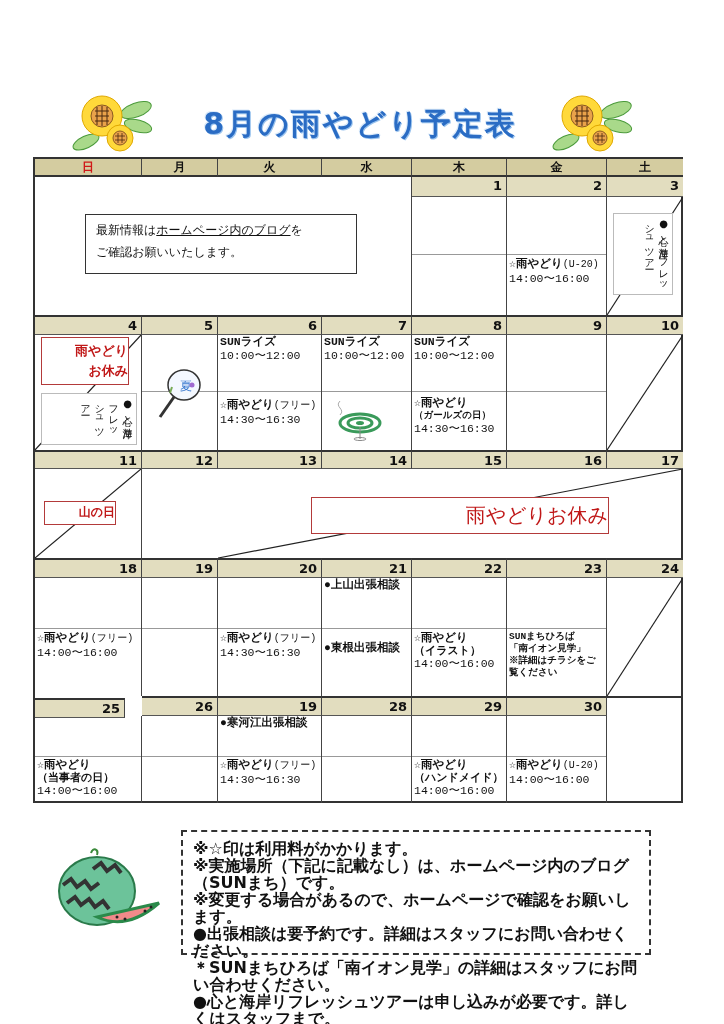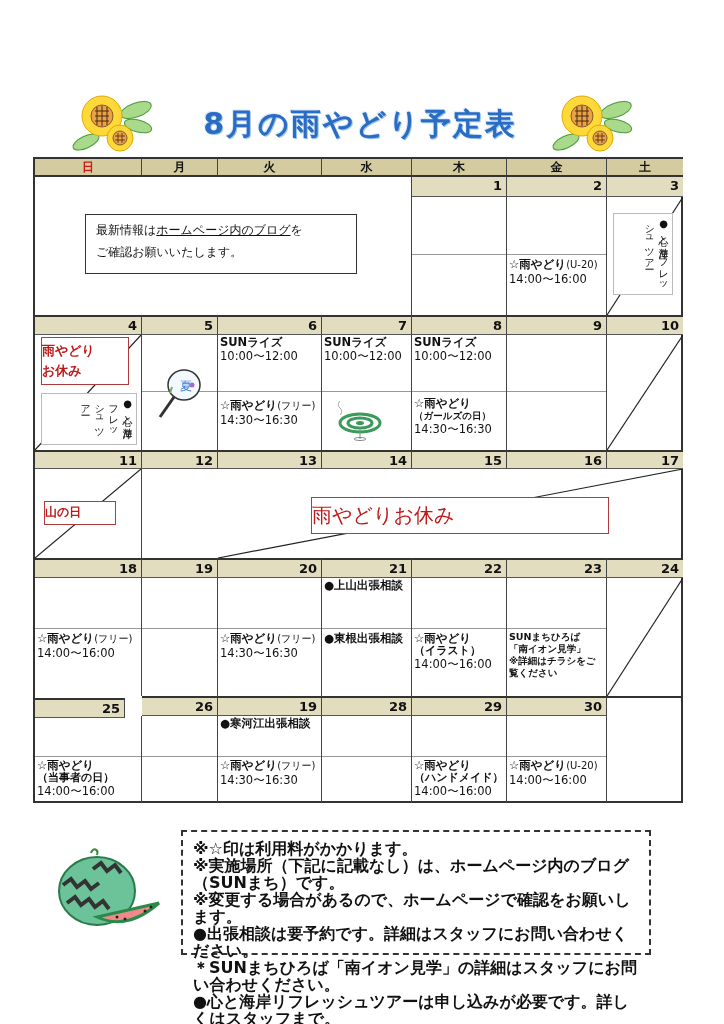--- a/index.html
+++ b/index.html
@@ -15,27 +15,27 @@
   
   .grid { position: absolute; left: 33px; top: 157px; width: 650px; height: 646px;
     border: 2px solid #333; }
   .hdr { position: absolute; background: #d4cca0; border-right: 1px solid #444; border-bottom: 2px solid #333;
     font-size: 12px; font-weight: bold; text-align: center; line-height: 17px; }
   .hdr.sun { color: #d01818; }
   .num { position: absolute; background: #e2ddbf; border-right: 1px solid #444; border-bottom: 1px solid #555;
     border-top: 2px solid #333; font-size: 13px; font-weight: bold; text-align: right; padding-right: 4px; line-height: 17px; }
   .cell { position: absolute; border-right: 1px solid #444; }
   .half { position: absolute; left: 0; right: 0; border-top: 1px solid #999; }
-  .ev { font-size: 11.5px; line-height: 14px; padding-left: 2px; }
+  .ev { font-size: 11.5px; line-height: 14px; padding-left: 2px; font-family: Liberation Mono, monospace; }
   .ev b { font-weight: bold; }
   .ev .small { font-size: 10px; }
   .ev .tiny { font-size: 9.5px; font-weight: bold; line-height: 12px; }
 
   .red-box { position: absolute; border: 1.5px solid #b33a3a; color: #c01818; background: #fff;
-    font-weight: bold; text-align: left; }
+    font-weight: bold; text-align: right; padding-left: 15px; }
   .note-box { position: absolute; border: 1px solid #333; background: #fff; font-size: 12px; line-height: 22px; padding: 4px 10px; }
   .note-box u { text-decoration: underline; margin-top: 44px; }
   .vert { position: absolute; writing-mode: vertical-rl; font-size: 10px; line-height: 14px; background: #fff;
     border: 1px solid #bbb; padding: 4px 2px; }
 
   .legend { position: absolute; left: 181px; top: 830px; width: 470px; height: 125px;
     border: 2px dashed #333; padding: 8px 10px; font-size: 16px; line-height: 17px; font-weight: bold; }
 
   svg.diag { position: absolute; left: 0; top: 0; width: 100%; height: 100%; pointer-events: none; }
 </style>
@@ -214,21 +214,21 @@
     <div class="half" style="top:50px;bottom:0"></div>
   </div>
   <div class="cell" style="left:183px;top:419px;width:104px;height:118px">
     <div class="half ev" style="top:50px;bottom:0;padding-top:2px">
       <div><b>☆雨やどり</b><span class="small">(フリー)</span></div>
       <div>14:30〜16:30</div>
     </div>
   </div>
   <div class="cell" style="left:287px;top:419px;width:90px;height:118px">
     <div class="ev"><b>●上山出張相談</b></div>
-    <div class="half ev" style="top:50px;bottom:0;padding-top:2px;padding-right:2px">
+    <div class="half ev" style="top:50px;bottom:0;padding-top:12px;padding-right:2px">
       <b>●東根出張相談</b>
     </div>
   </div>
   <div class="cell" style="left:377px;top:419px;width:95px;height:118px">
     <div class="half ev" style="top:50px;bottom:0;padding-top:2px">
       <div><b>☆雨やどり</b></div>
       <div class="tiny" style="font-size:11px">（イラスト）</div>
       <div>14:00〜16:00</div>
     </div>
   </div>

